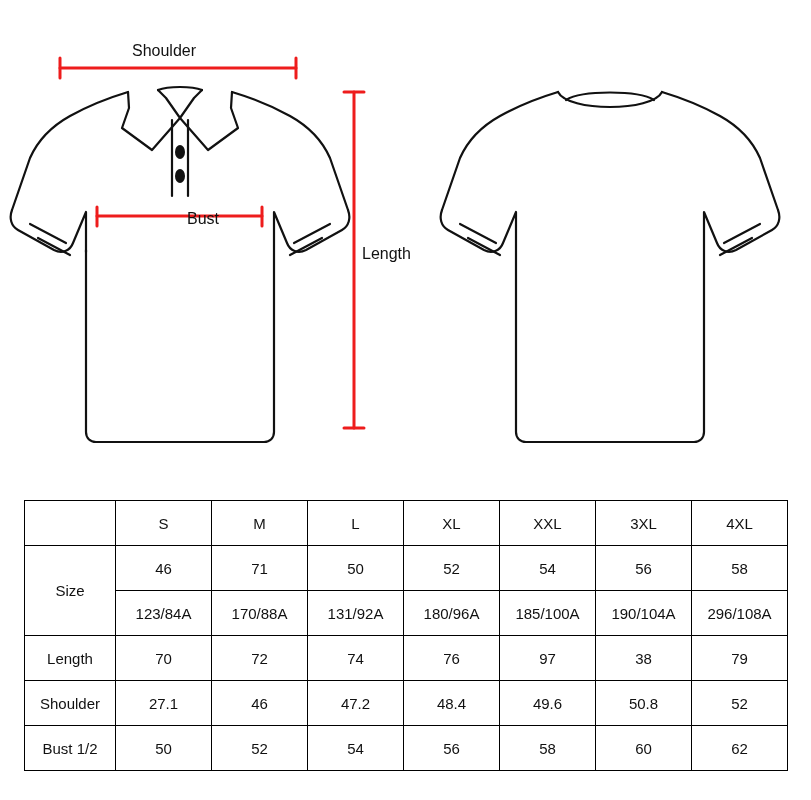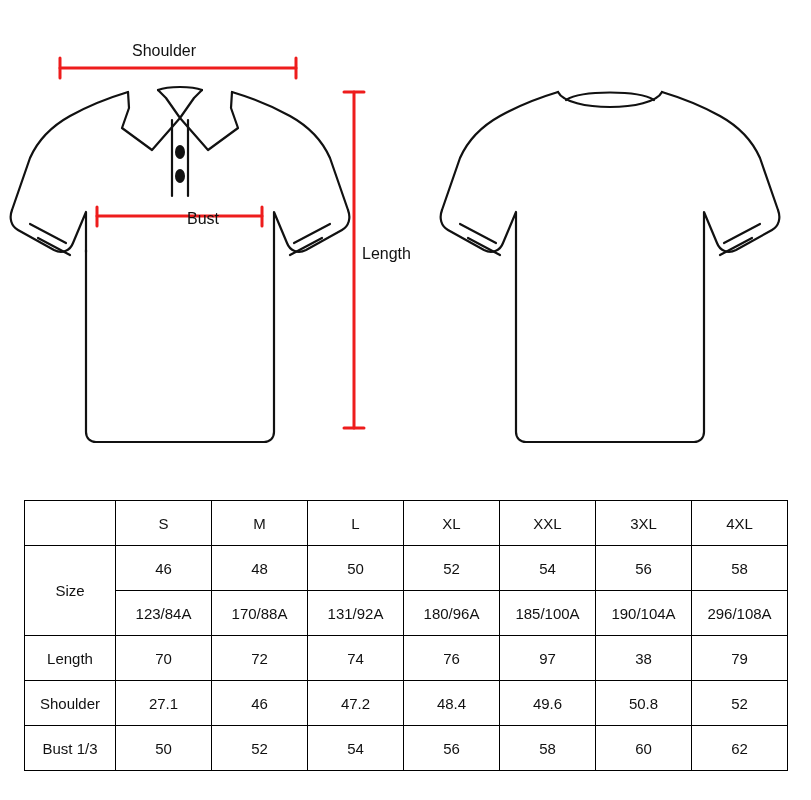--- a/index.html
+++ b/index.html
@@ -203,21 +203,21 @@
           <td class="hdr-cell">M</td>
           <td class="hdr-cell">L</td>
           <td class="hdr-cell">XL</td>
           <td class="hdr-cell">XXL</td>
           <td class="hdr-cell">3XL</td>
           <td class="hdr-cell">4XL</td>
         </tr>
         <tr>
           <td class="rowhead" rowspan="2">Size</td>
           <td>46</td>
-          <td>48</td>
+          <td>71</td>
           <td>50</td>
           <td>52</td>
           <td>54</td>
           <td>56</td>
           <td>58</td>
         </tr>
         <tr>
           <td>123/84A</td>
           <td>170/88A</td>
           <td>131/92A</td>
@@ -240,21 +240,21 @@
           <td class="rowhead">Shoulder</td>
           <td>27.1</td>
           <td>46</td>
           <td>47.2</td>
           <td>48.4</td>
           <td>49.6</td>
           <td>50.8</td>
           <td>52</td>
         </tr>
         <tr>
-          <td class="rowhead">Bust 1/3</td>
+          <td class="rowhead">Bust 1/2</td>
           <td>50</td>
           <td>52</td>
           <td>54</td>
           <td>56</td>
           <td>58</td>
           <td>60</td>
           <td>62</td>
         </tr>
       </tbody>
     </table>

